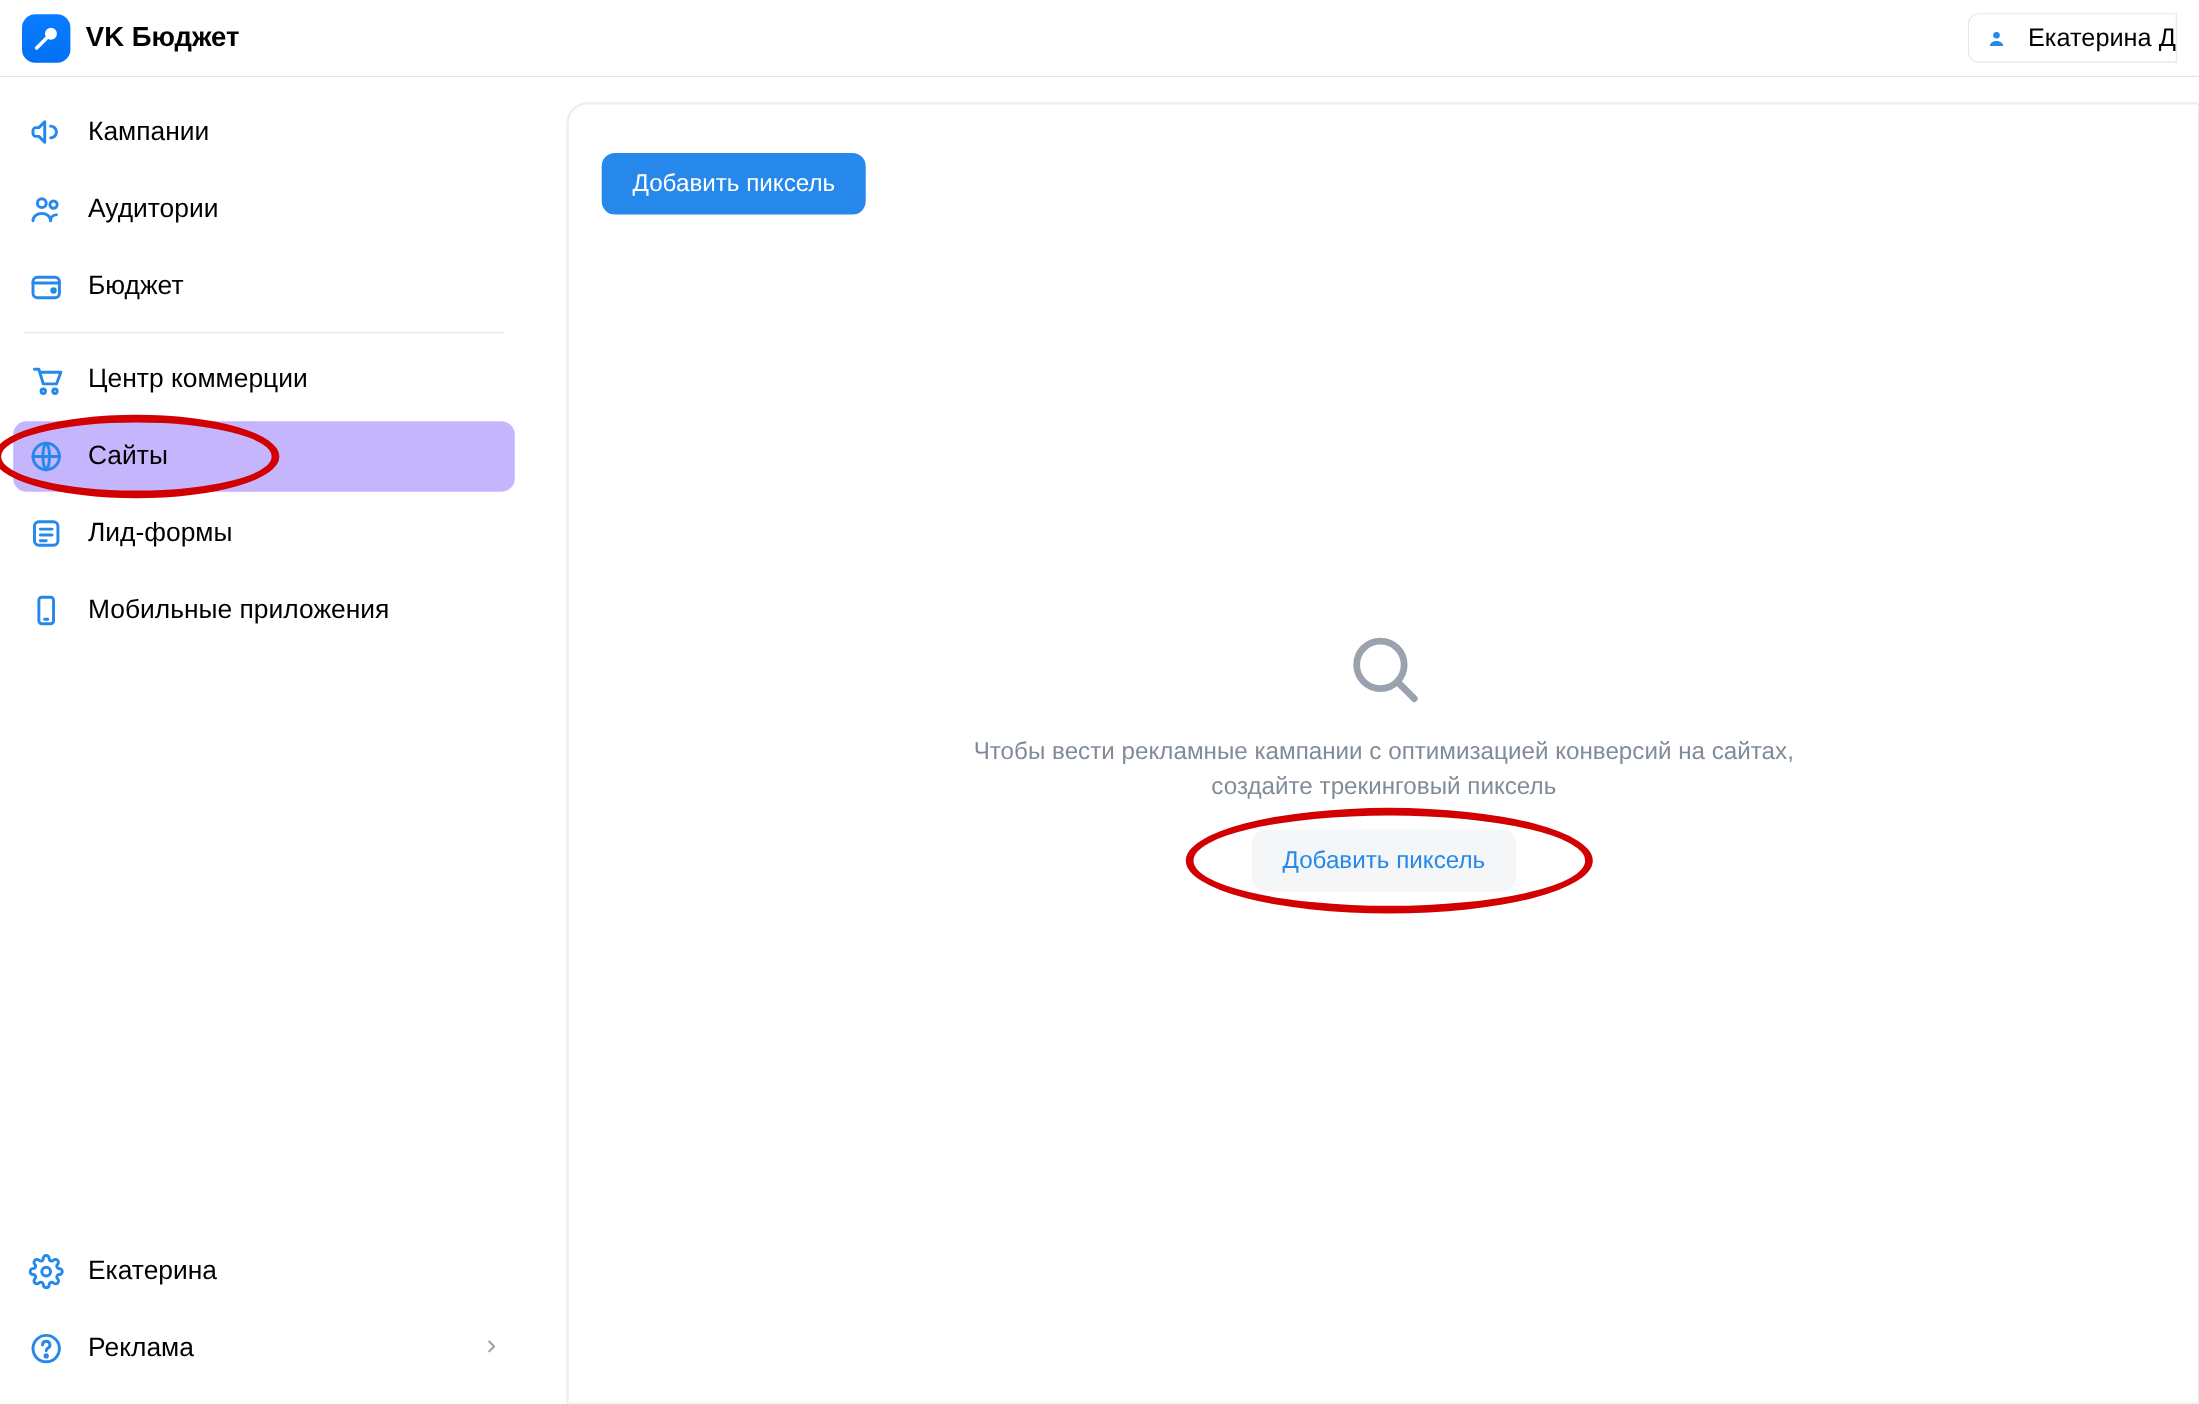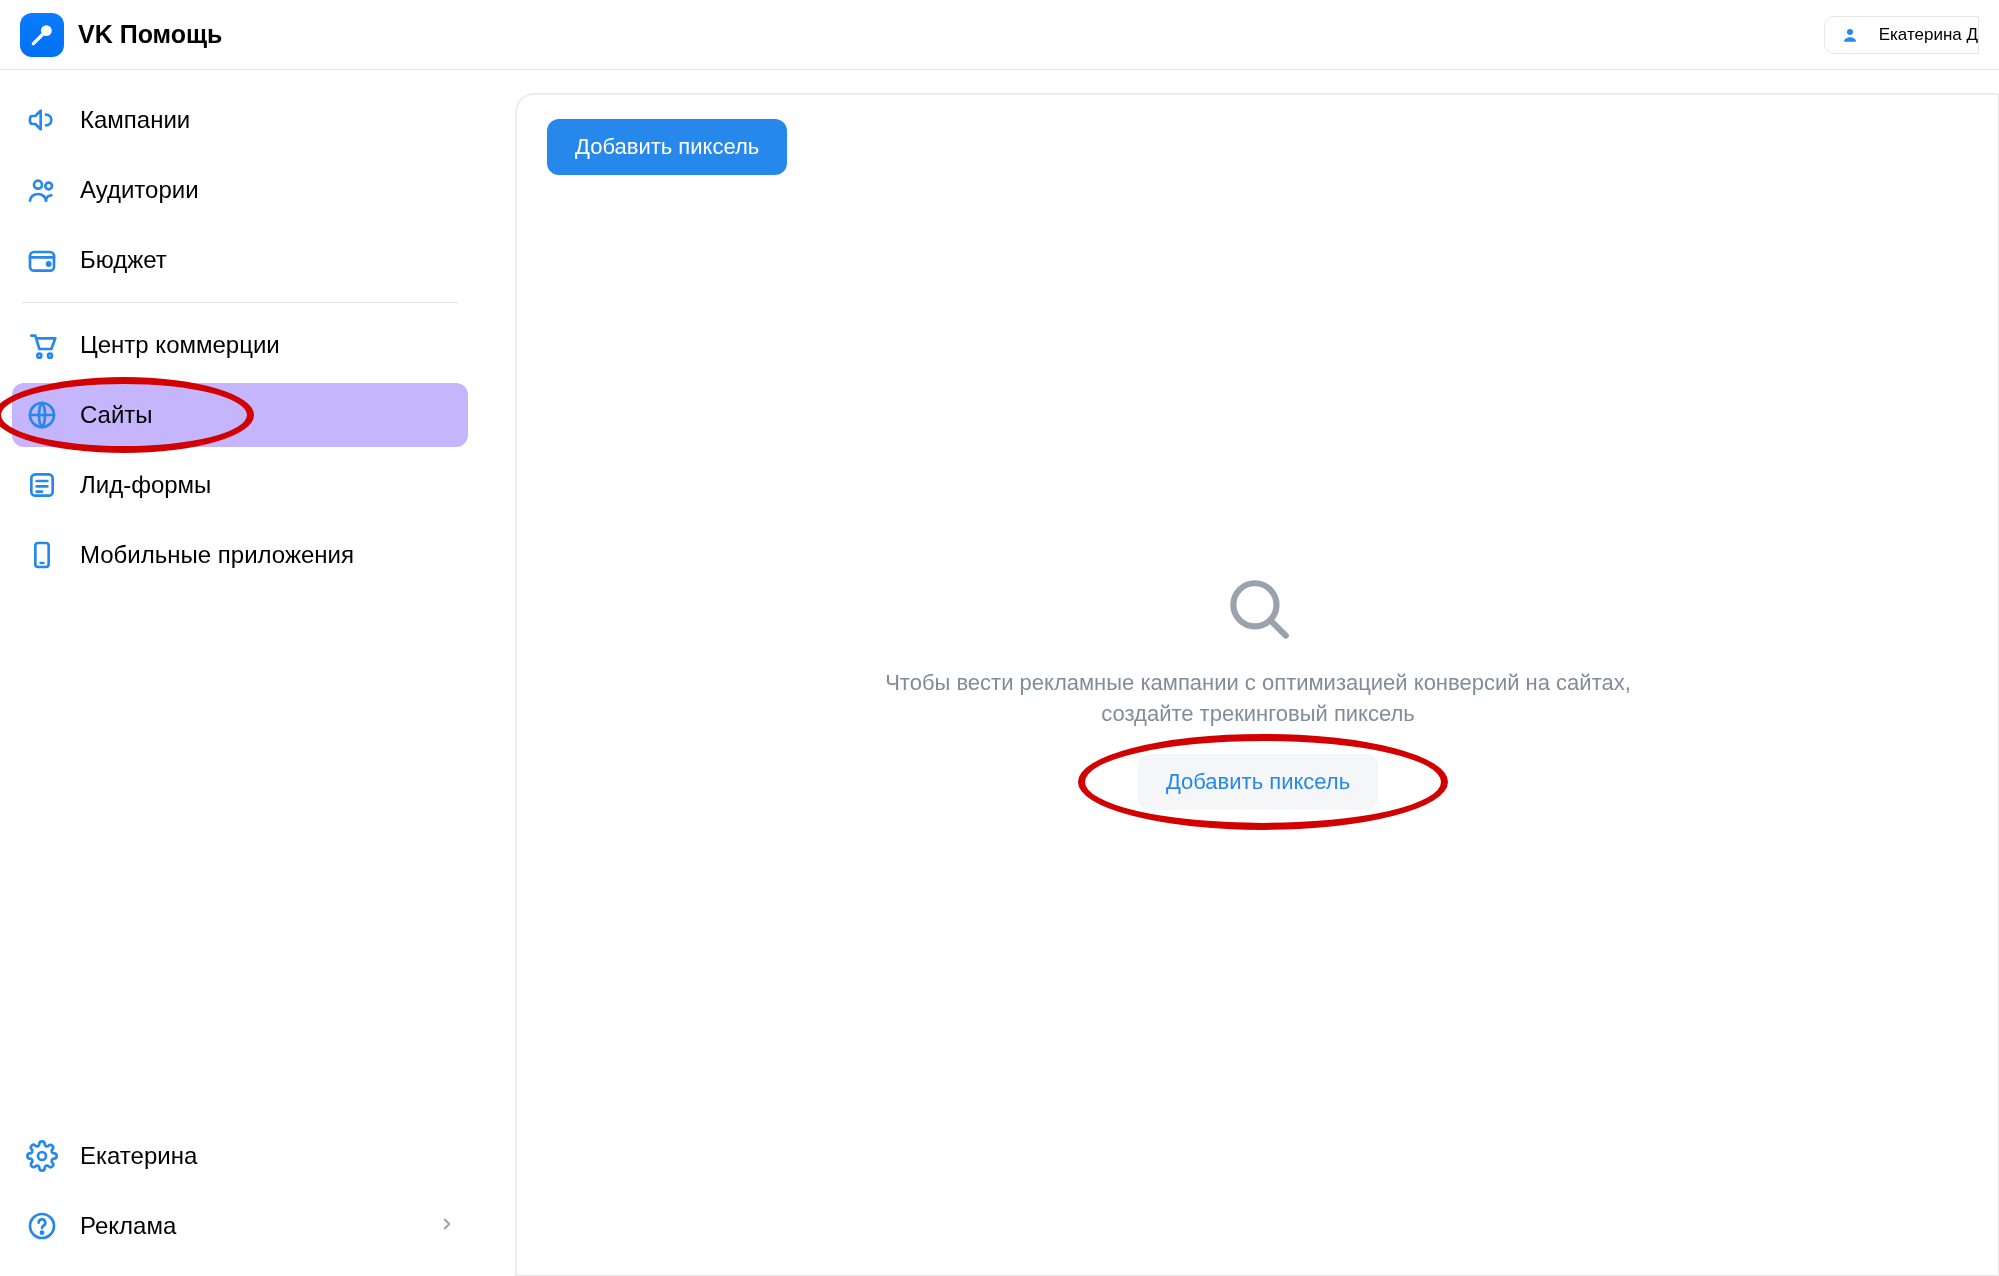--- a/index.html
+++ b/index.html
@@ -21,21 +21,21 @@
     .brand { display: flex; align-items: center; gap: 14px; }
     .brand-icon {
       width: 44px; height: 44px;
       background: linear-gradient(180deg, #0a7cff 0%, #0071f3 100%);
       border-radius: 12px;
       display: flex; align-items: center; justify-content: center;
     }
     .brand-title { font-size: 25px; font-weight: 700; color: #000; }
     .user-chip {
       display: flex; align-items: center; gap: 20px;
-      font-size: 17px; color: #000;
+      font-size: 23px; color: #000;
       background: #fff;
       border: 1px solid #e5e7eb;
       border-radius: 10px 0 0 10px;
       padding: 8px 0 8px 16px;
     }
     .body { display: flex; flex: 1; min-height: 0; }
     .sidebar {
       width: 480px;
       display: flex;
       flex-direction: column;
@@ -79,21 +79,21 @@
       flex-direction: column;
     }
     .content-card {
       background: #fff;
       border-radius: 18px 0 0 0;
       box-shadow: -1px -1px 0 0 #e5e7eb inset, 0 0 0 1px #ededef;
       border: 1px solid #ececee;
       border-right: none;
       border-bottom: none;
       flex: 1;
-      padding: 24px 30px;
+      padding: 44px 30px;
       position: relative;
       overflow: hidden;
     }
     .btn-primary {
       background: #2688eb;
       color: #fff;
       border: none;
       border-radius: 12px;
       padding: 0 28px;
       height: 56px;
@@ -136,21 +136,21 @@
 <div class="app">
 
   <div class="topbar">
     <div class="brand">
       <div class="brand-icon">
         <svg width="26" height="26" viewBox="0 0 24 24" fill="none">
           <circle cx="16" cy="8" r="5" fill="#fff"></circle>
           <path d="M12 12 L4 20" stroke="#fff" stroke-width="3" stroke-linecap="round"></path>
         </svg>
       </div>
-      <span class="brand-title">VK Помощь</span>
+      <span class="brand-title">VK Бюджет</span>
     </div>
     <div class="user-chip">
       <svg width="18" height="18" viewBox="0 0 24 24">
           <circle cx="12" cy="8" r="4" fill="#2688eb"></circle>
           <path d="M4 21c0-4 4-6 8-6s8 2 8 6" fill="#2688eb"></path>
         </svg>
       <span>Екатерина Д</span>
     </div>
   </div>
 

